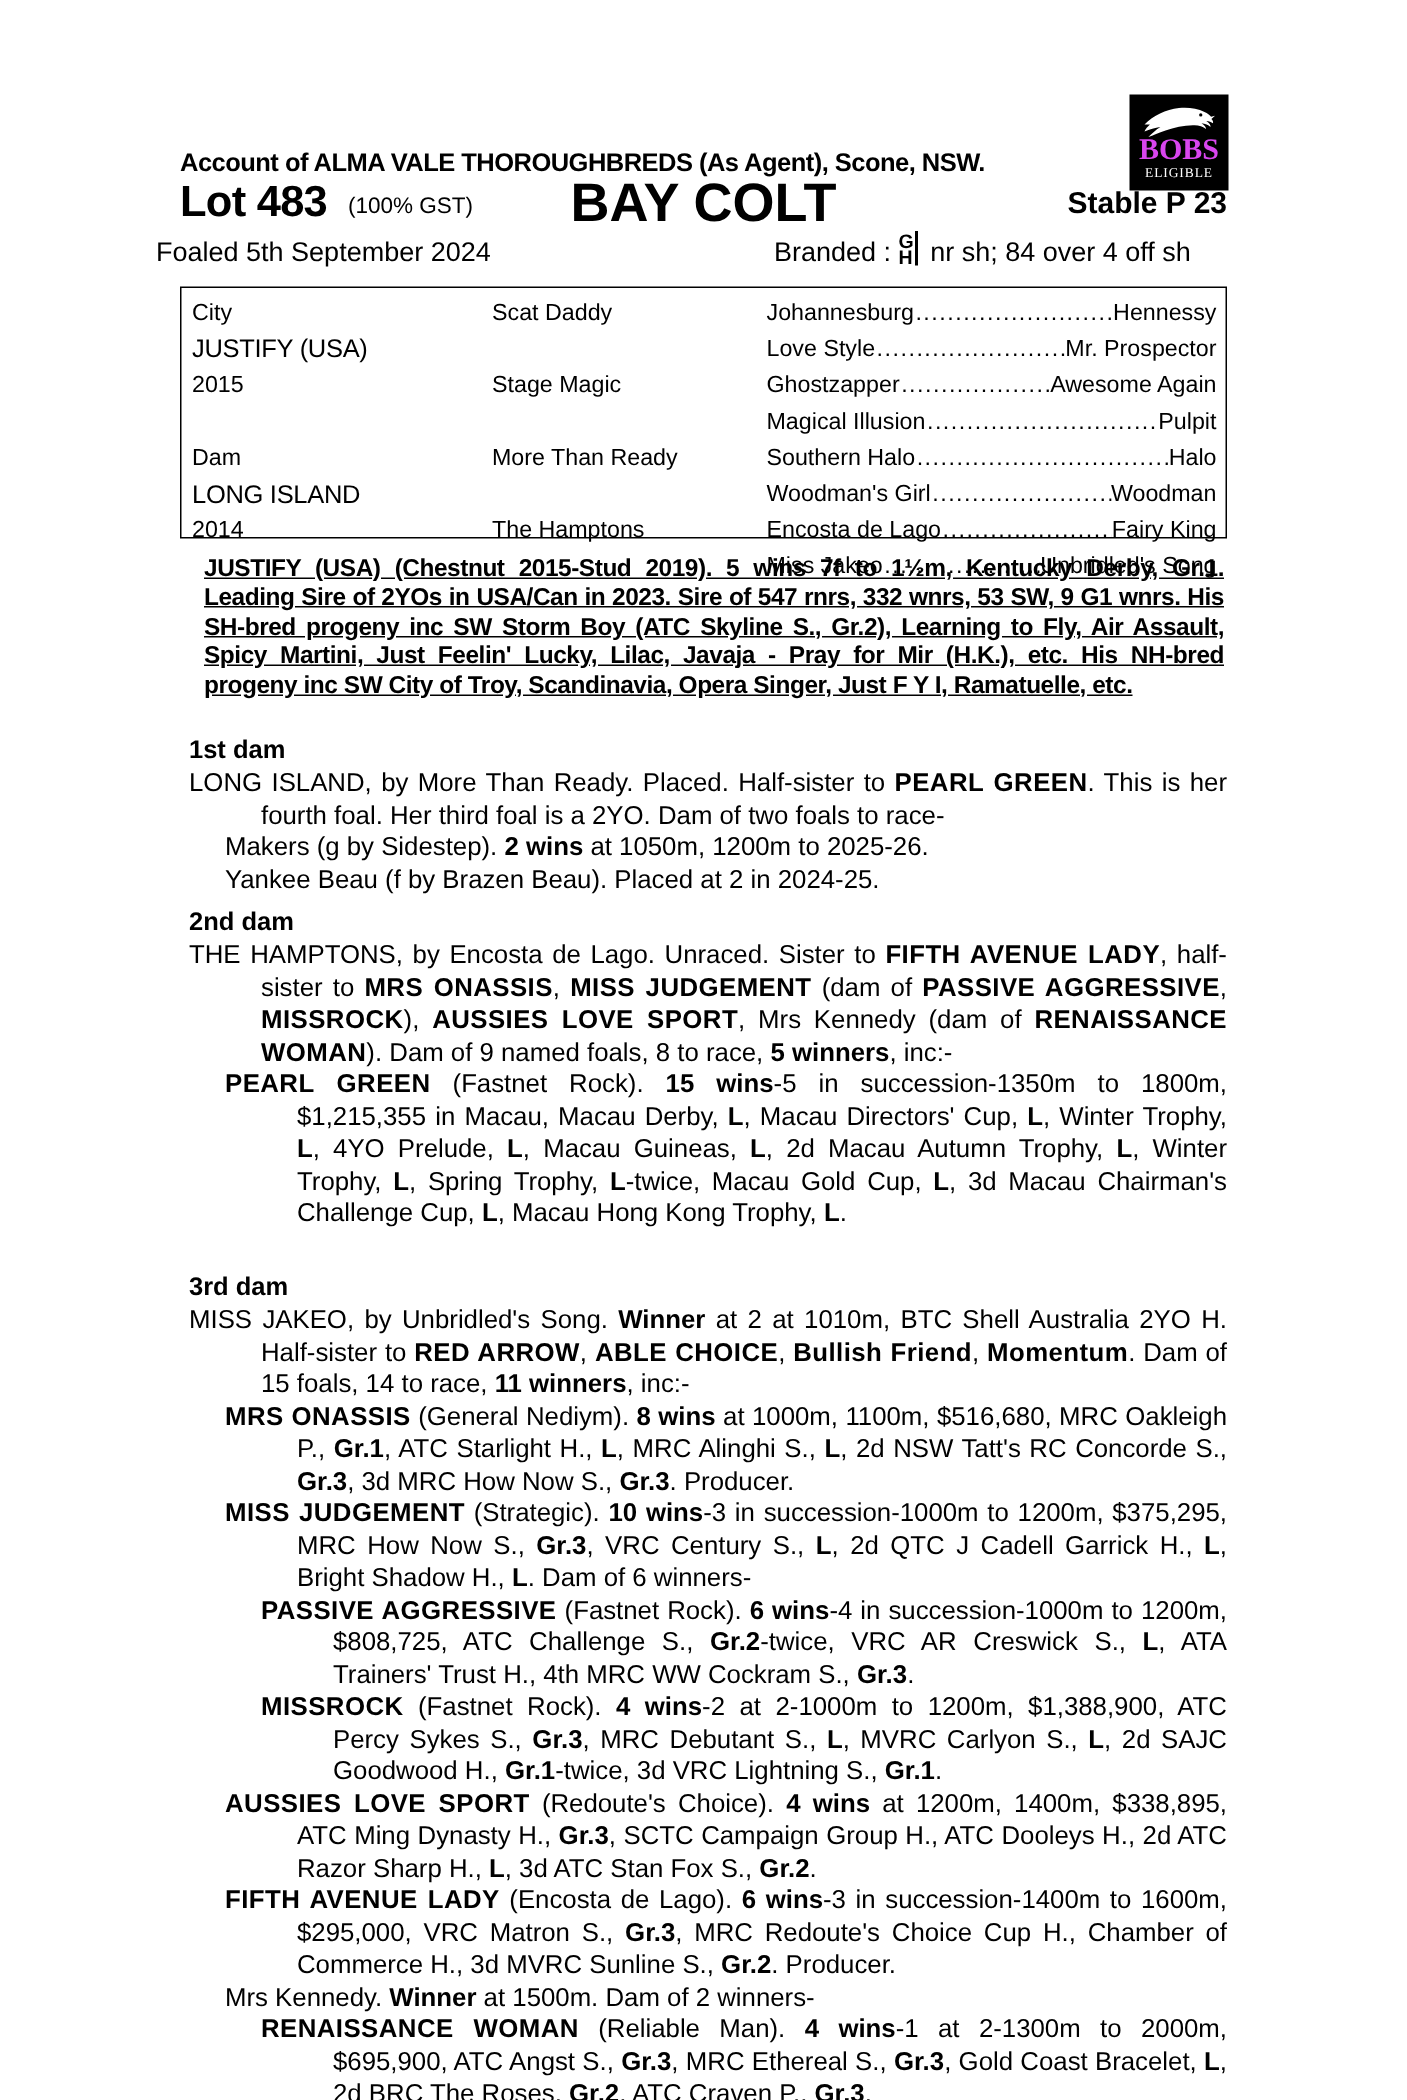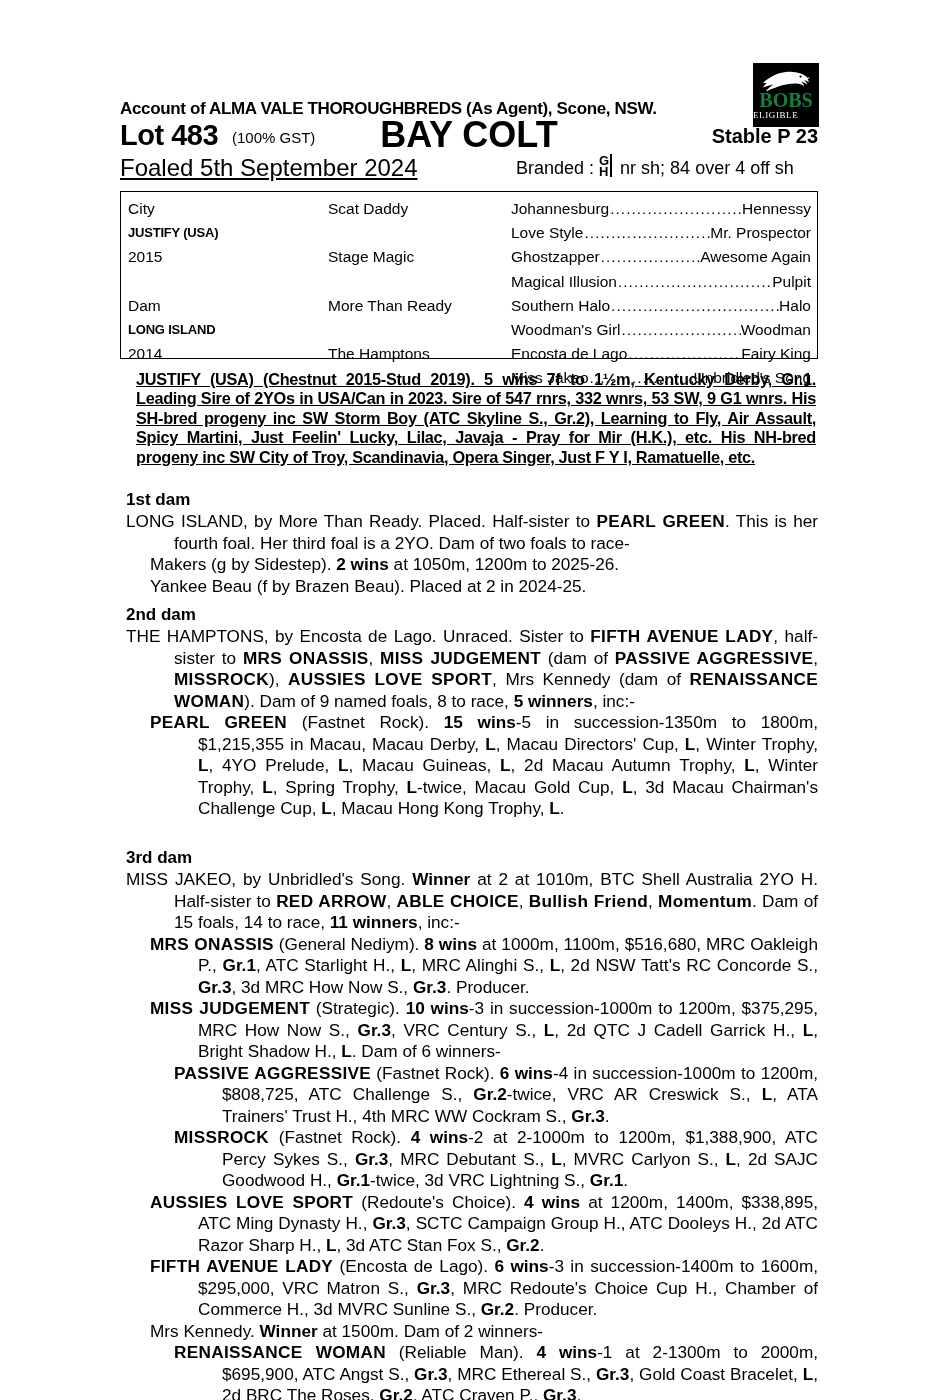--- a/index.html
+++ b/index.html
@@ -38,32 +38,32 @@
     left: 6px;
     top: 5px;
     width: 54px;
     height: 24px;
   }
   .bobs-logo .bobs-word {
     position: absolute;
     left: 0; right: 0;
     top: 27px;
     text-align: center;
-    color: #15803d;
+    color: #d946ef;
     font-family: "Liberation Serif", serif;
     font-weight: bold;
     font-size: 20px;
     letter-spacing: 0px;
     line-height: 21px;
   }
   .bobs-logo .elig-word {
     position: absolute;
     left: 0; right: 0;
     top: 47px;
-    text-align: left;
+    text-align: center;
     color: #ffffff;
     font-family: "Liberation Serif", serif;
     font-weight: normal;
     font-size: 9px;
     letter-spacing: 0.6px;
     line-height: 10px;
   }
 
   
   .account-line {
@@ -116,26 +116,25 @@
     right: 0px;
     top: 4px;
     font-weight: bold;
     font-size: 20px;
     line-height: 24px;
     white-space: nowrap;
     margin-left: 30px;
   }
   .foaled {
     position: absolute;
-    left: 120px;
+    left: 104px;
     top: 157px;
-    font-size: 24px;
+    font-size: 18px;
     line-height: 22px;
     white-space: nowrap;
-    text-decoration: underline;
   }
   .branded {
     position: absolute;
     left: 516px;
     top: 157px;
     font-size: 18px;
     line-height: 22px;
     white-space: nowrap;
   }
   .brand-sym {
@@ -183,22 +182,22 @@
   .ped-col {
     position: absolute;
     top: 0;
     font-size: 15.5px;
     line-height: 24.2px;
   }
   .ped-col.c1 { left: 7px;  top: 5px; width: 200px; }
   .ped-col.c2 { left: 207px; top: 5px; width: 180px; }
   .ped-col.c3 { left: 390px; top: 5px; width: 300px; }
   .ped-strong {
-    font-weight: bold;
-    font-size: 13px;
+    font-weight: normal;
+    font-size: 17px;
     letter-spacing: -0.2px;
   }
   .ped-row { white-space: nowrap; height: 24.2px; }
   .ped-row.blank { visibility: hidden; }
   .ped-gp {
     display: flex;
     align-items: center;
     white-space: nowrap;
     height: 24.2px;
     width: 300px;

